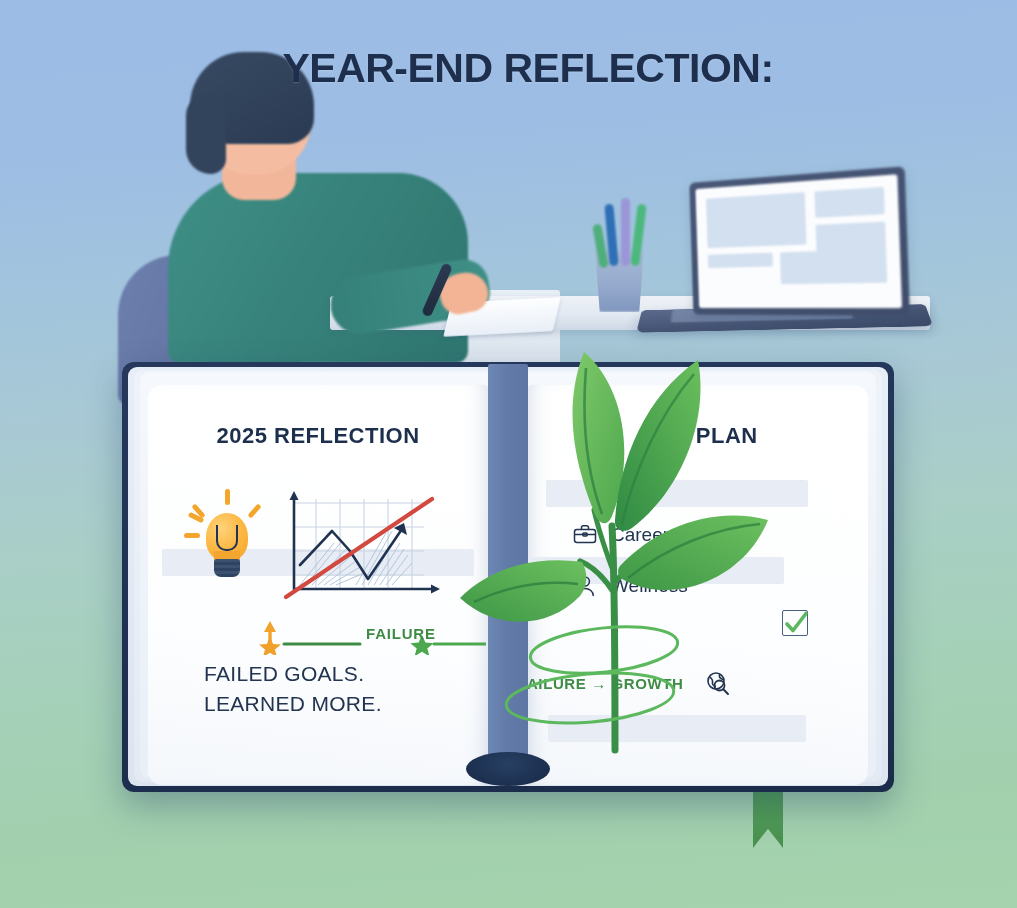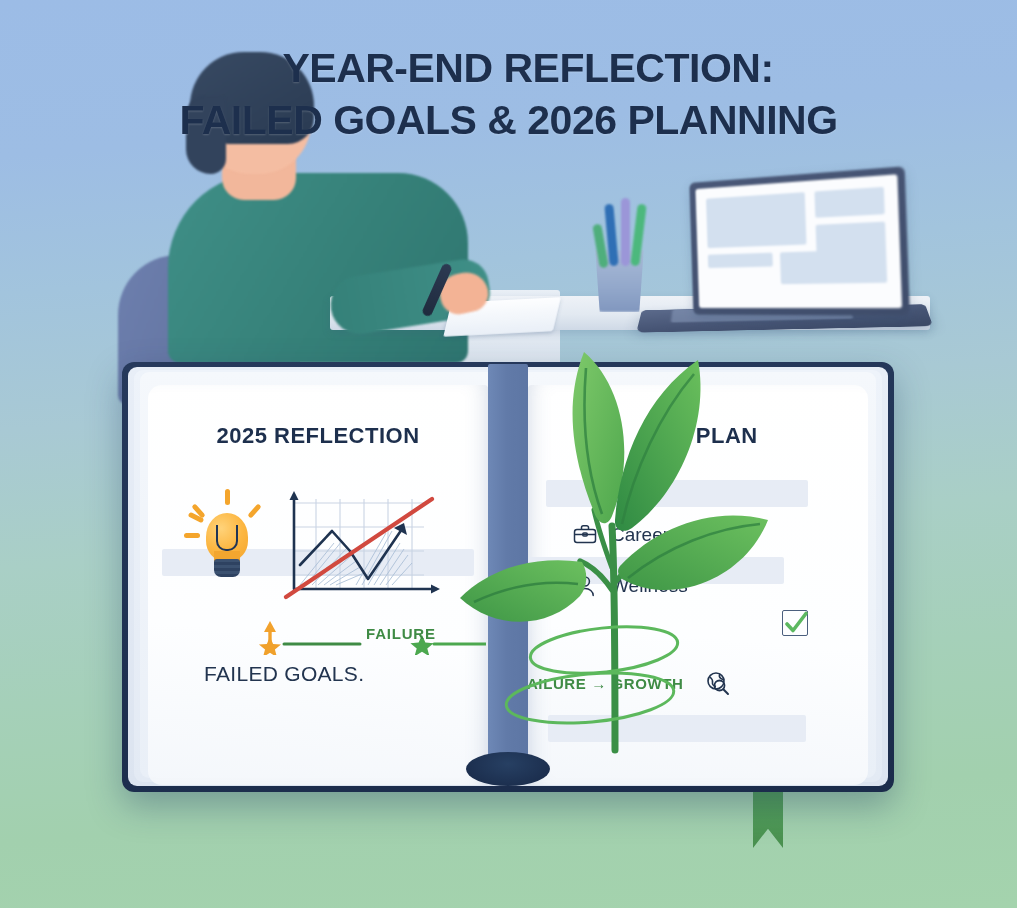--- a/index.html
+++ b/index.html
@@ -338,21 +338,20 @@
       <div class="wf" id="wf1"></div>
       <div class="wf" id="wf2"></div>
       <div class="wf" id="wf3"></div>
       <div class="wf" id="wf4"></div>
       <div class="wf" id="wf5"></div>
     </div>
   </div>
 
   <div id="title">
     <span class="l1">YEAR-END REFLECTION:</span>
-    <span class="l2">FAILED GOALS &amp; 2026 PLANNING</span>
   </div>
 
   <div id="ribbon"></div>
 
   <div id="book">
     <div id="cover"></div>
     <div class="stack" id="stack1"></div>
     <div class="stack" id="stack2"></div>
     <div class="stack" id="stack3"></div>
 
@@ -399,20 +398,21 @@
           <path d="M14 14 l3 7 7.5 .5 -5.8 4.8 2 7.3 -6.7 -4.2 -6.7 4.2 2 -7.3 -5.8 -4.8 7.5 -.5 z" fill="#f0a12c" transform="translate(0,4) scale(1.05) translate(-0.7,-1)"></path>
           <path d="M28 25 H104" stroke="#3f8b45" stroke-width="3" stroke-linecap="round"></path>
           <path d="M178 25 H230" stroke="#4ca84f" stroke-width="3" stroke-linecap="round"></path>
           <path d="M172 14 l3.4 7.6 8.2 .6 -6.3 5.2 2.2 8 -7.5 -4.6 -7.5 4.6 2.2 -8 -6.3 -5.2 8.2 -.6 z" fill="#4ca84f" transform="translate(-6,2)"></path>
         </svg>
         <div id="fail-label">FAILURE</div>
       </div>
 
       <div id="left-msg">
         <span>FAILED GOALS.</span>
+        <span>LEARNED MORE.</span>
       </div>
     </div>
 
     <div class="page" id="page-right">
       <div class="page-title">2026 PLAN</div>
 
       <div class="bar" id="rbar1"></div>
       <div class="bar" id="rbar2"></div>
       <div class="bar" id="rbar3"></div>
 

